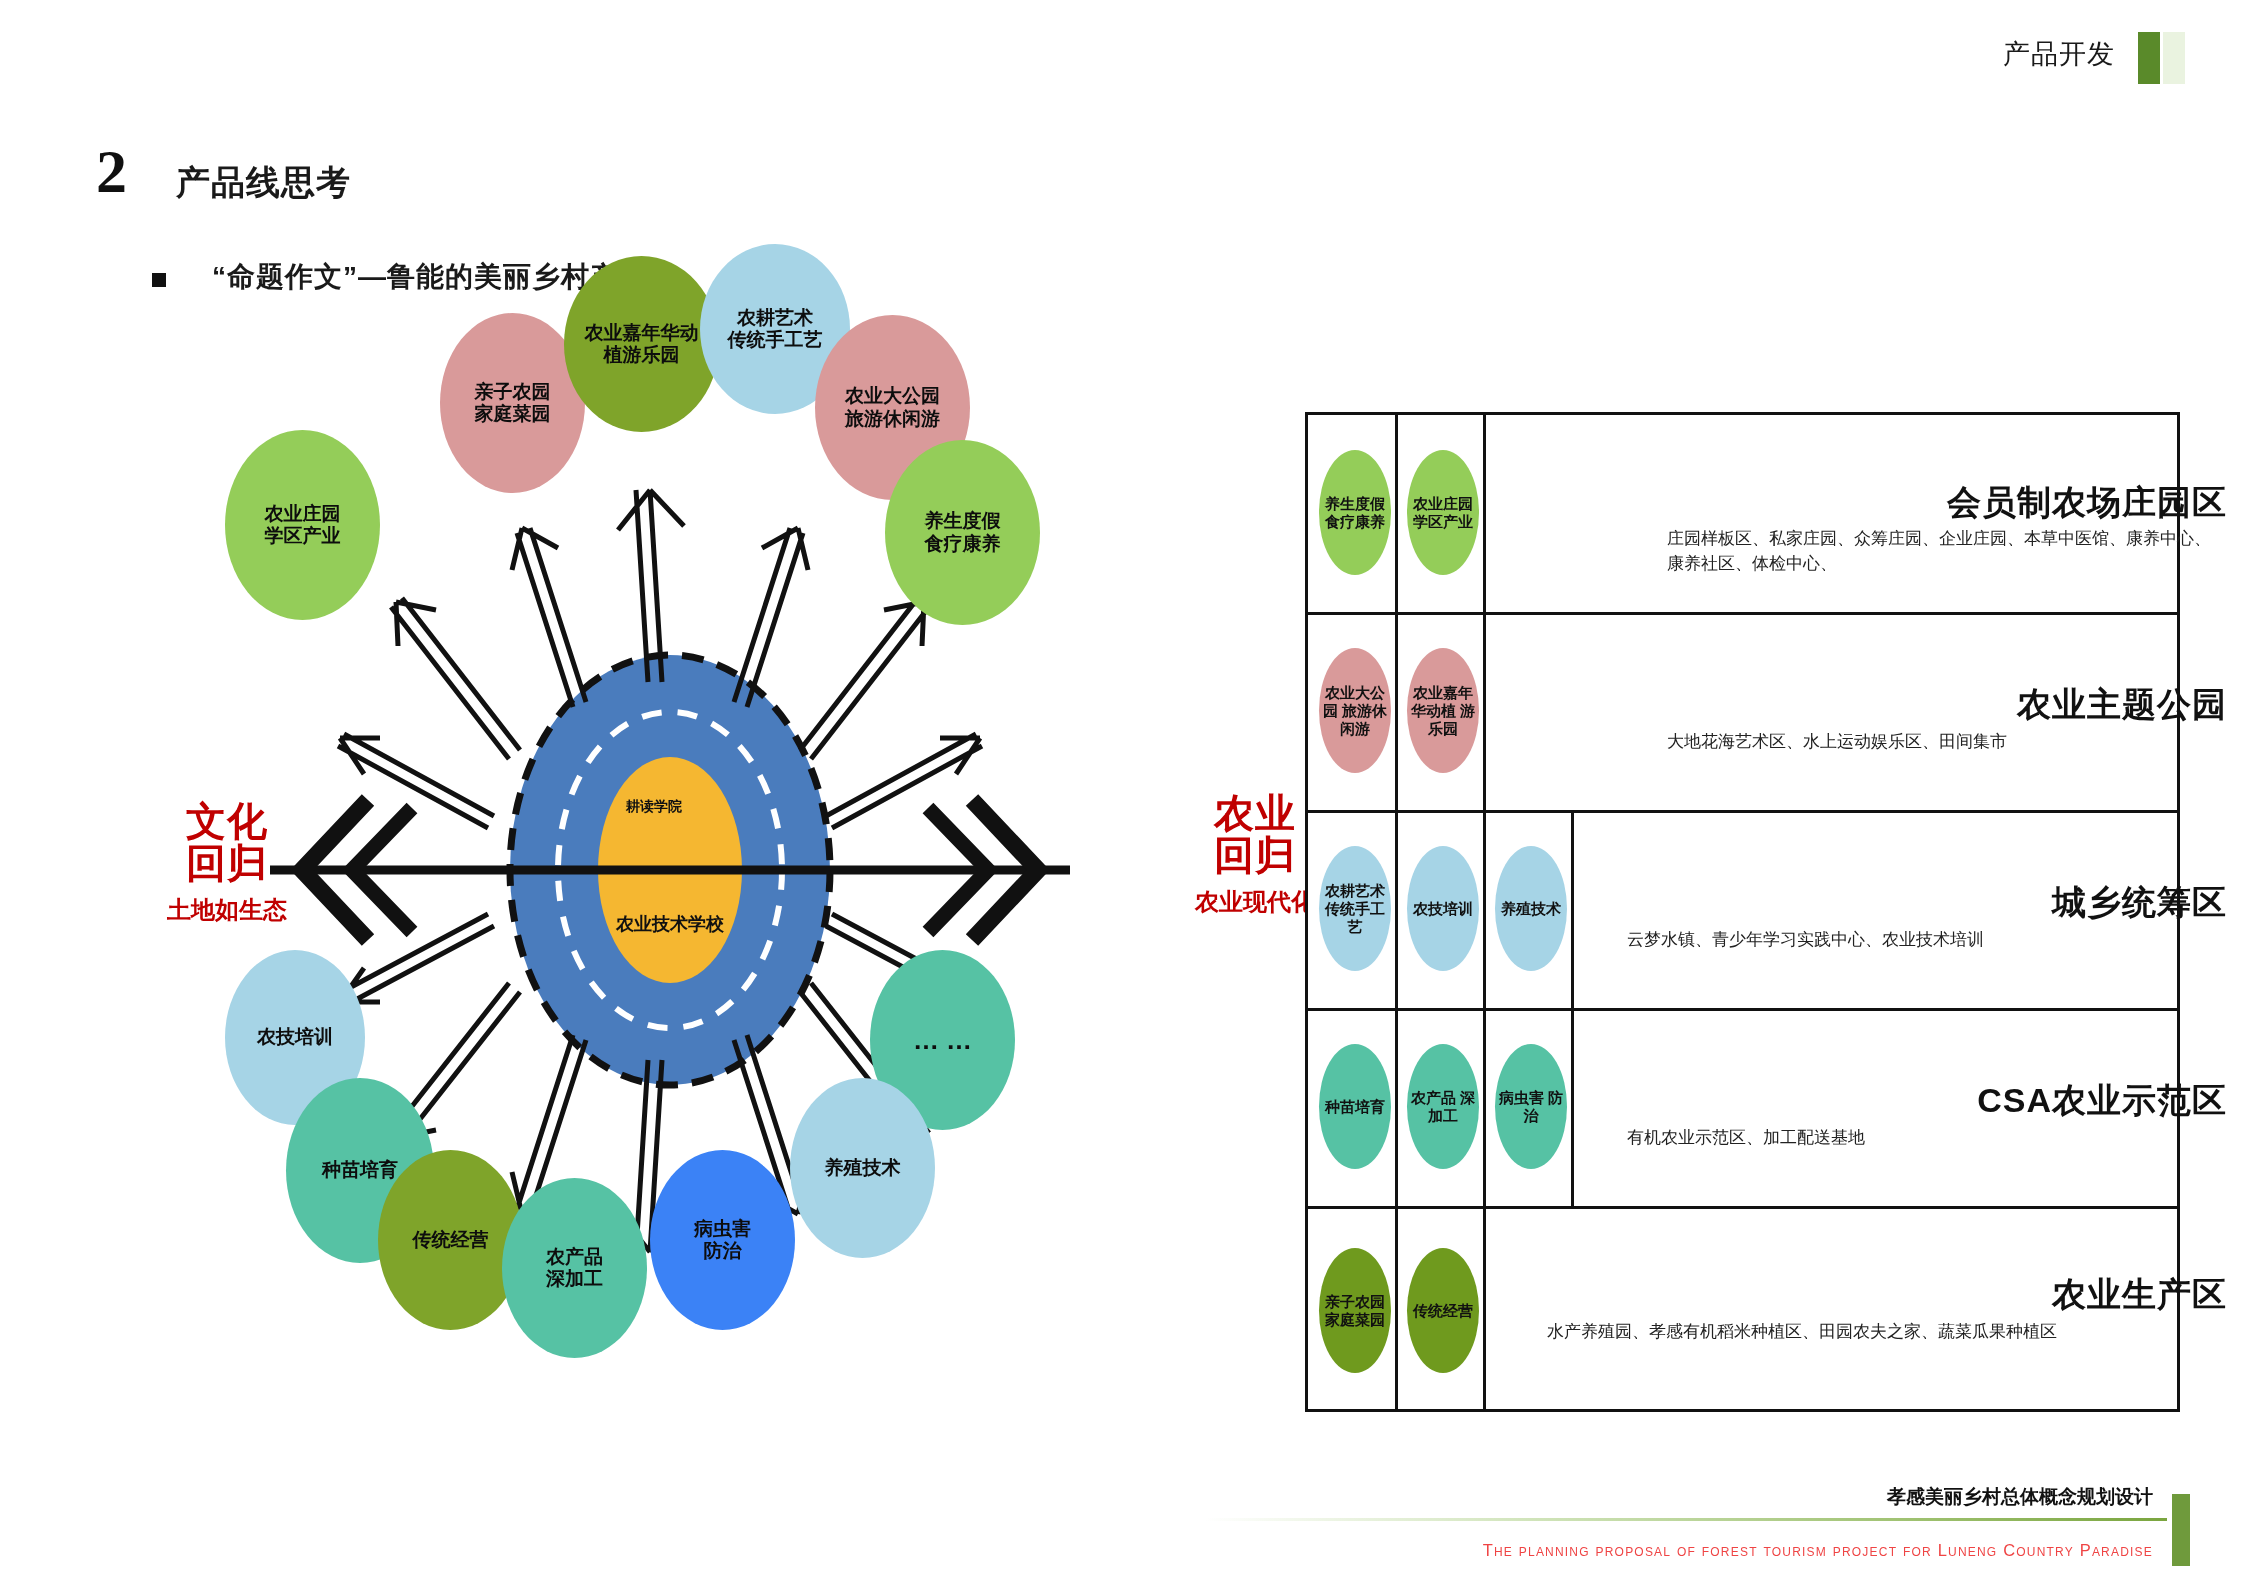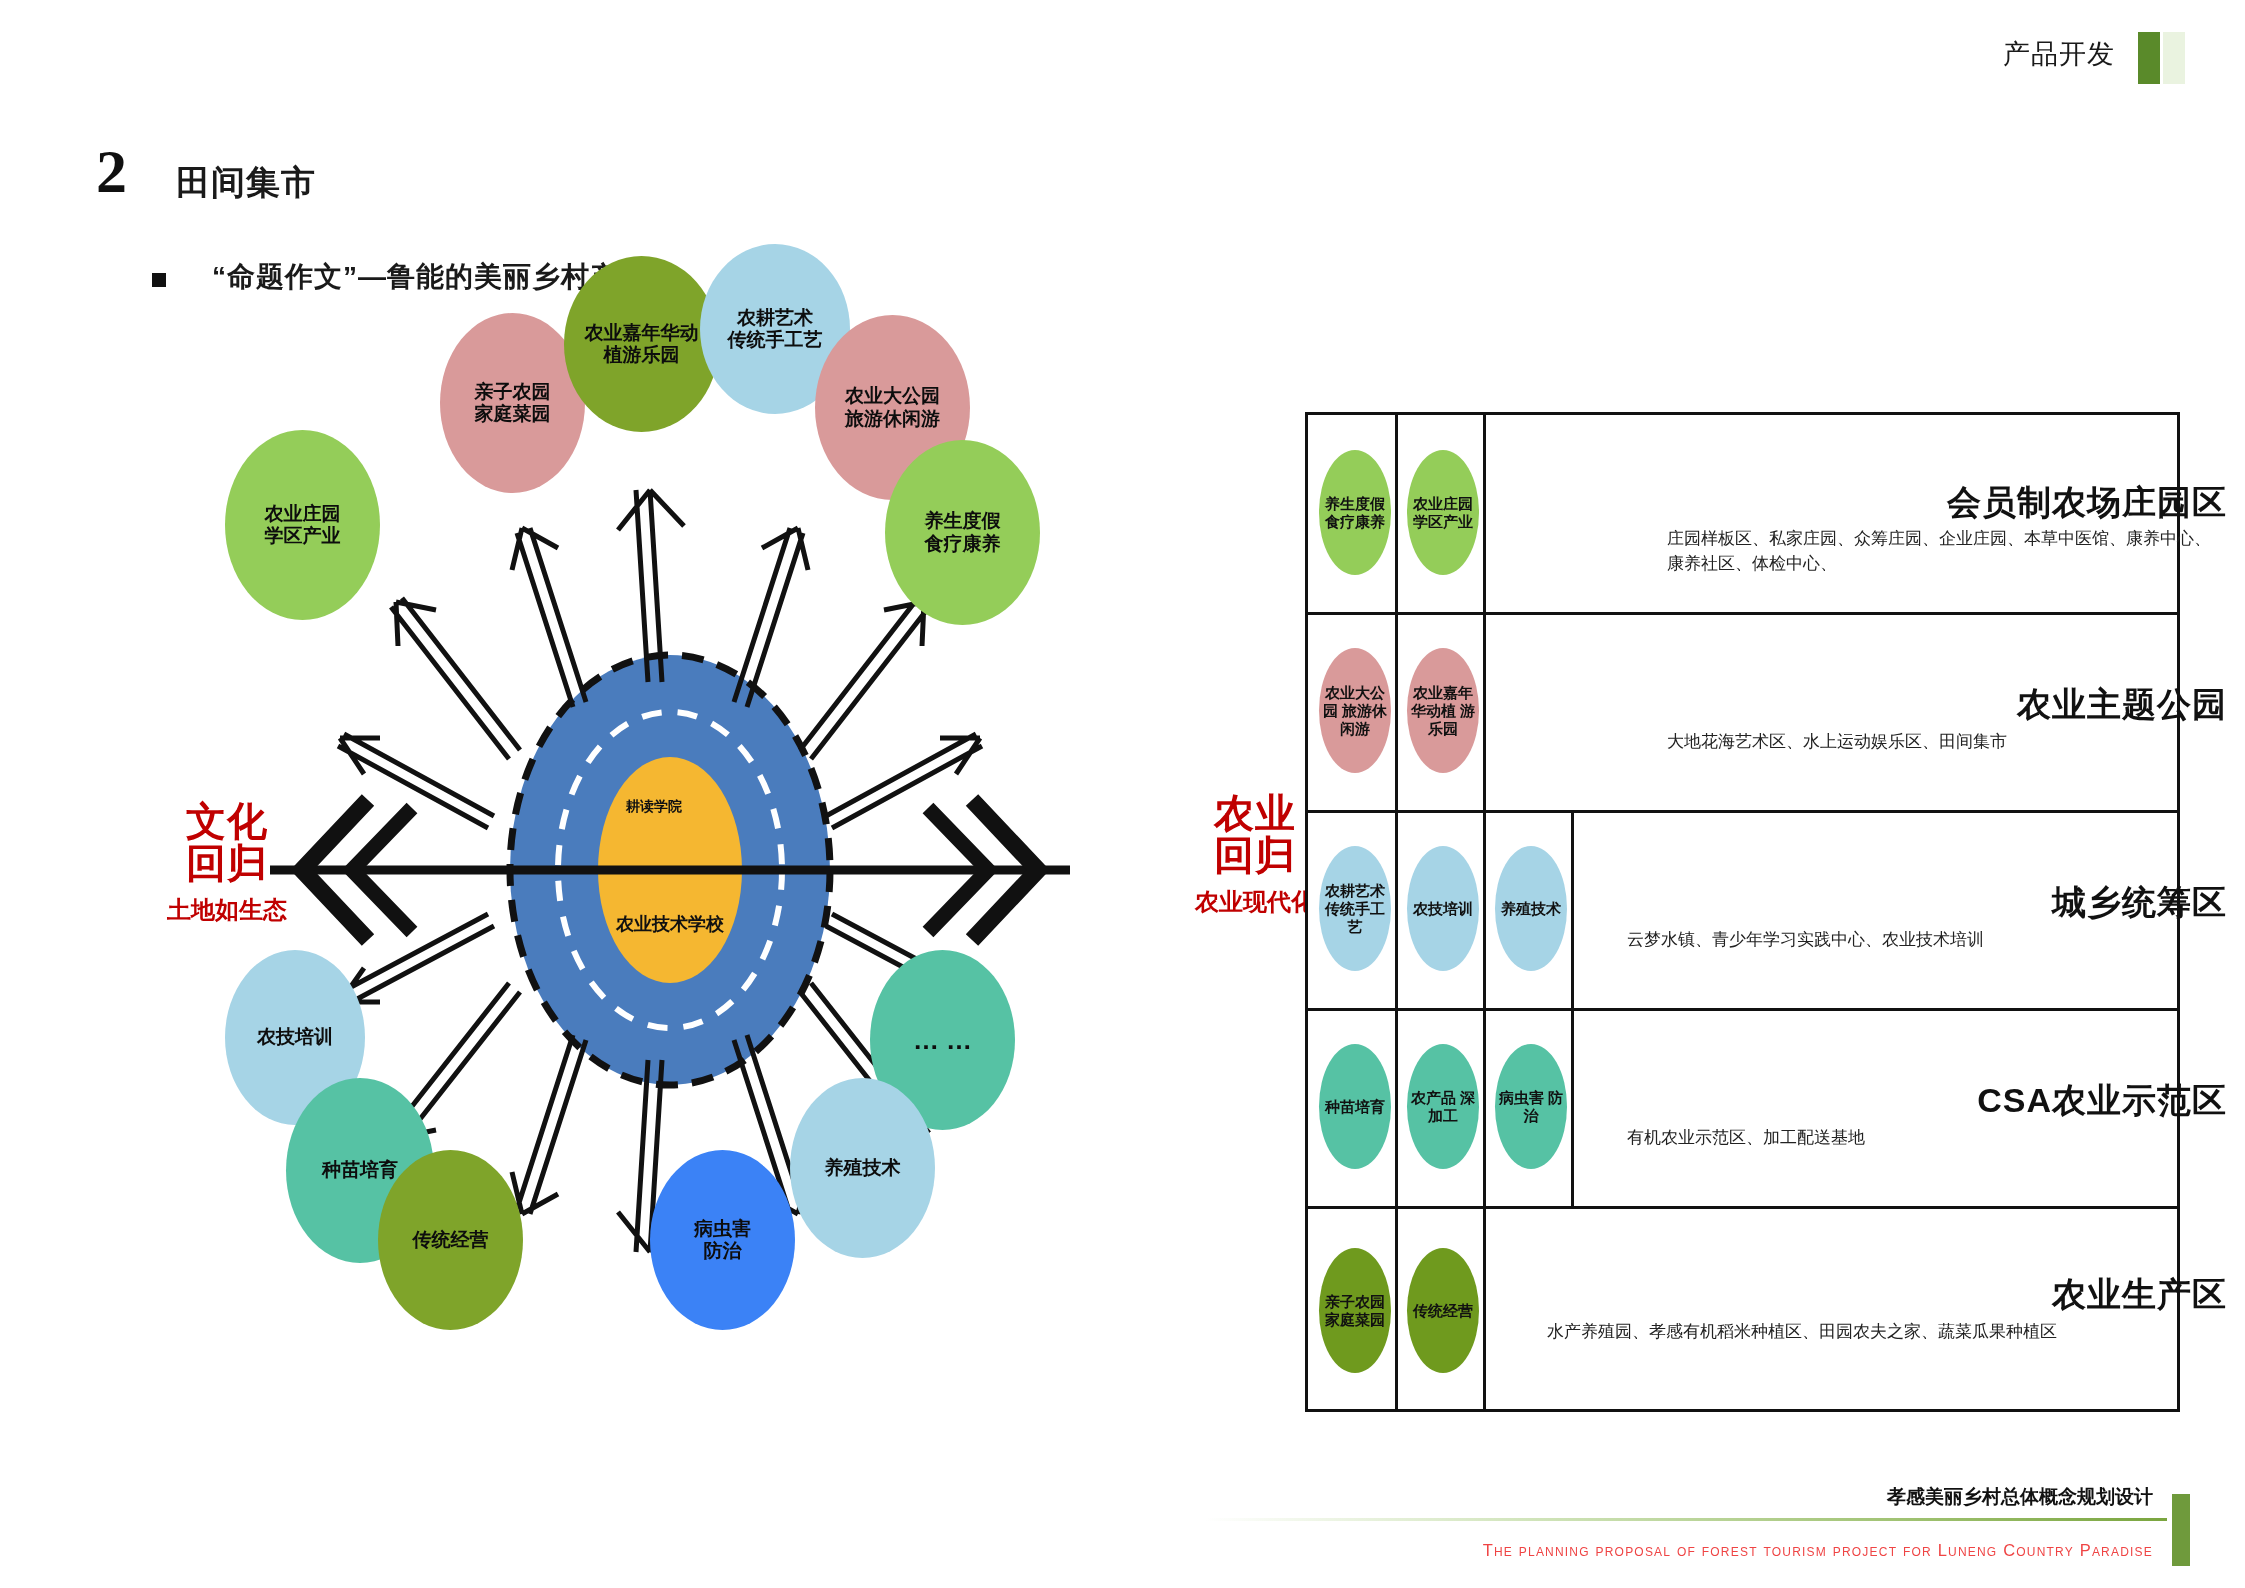--- a/index.html
+++ b/index.html
@@ -84,21 +84,21 @@
 </head>
 <body>
 
 <div class="slide">
 
   <div class="hdr-title">产品开发</div>
   <div class="hdr-block" style="background: rgb(90, 138, 42);"></div>
   <div class="hdr-block2"></div>
 
   <div class="sec-num">2</div>
-  <div class="sec-title">田间集市</div>
+  <div class="sec-title">产品线思考</div>
   <div class="bullet-sq"></div>
   <div class="bullet-txt">“命题作文”—鲁能的美丽乡村产品线</div>
 
   <div id="diagram">
     <svg width="1180" height="1120">
       <defs>
         <g id="arrowhead"></g>
       </defs>
 
       <ellipse cx="520" cy="540" rx="160" ry="215" fill="#4a7cbd" stroke="#111" stroke-width="7" stroke-dasharray="22 14"></ellipse>
@@ -190,20 +190,24 @@
       <span style="white-space: pre-line;">… …</span>
     </div>
     <div class="ell" style="left: 136px; top: 748px; width: 148px; height: 185px; font-size: 19px; background: rgb(86, 194, 164);">
       <span style="white-space: pre-line;">种苗培育</span>
     </div>
     <div class="ell" style="left: 640px; top: 748px; width: 145px; height: 180px; font-size: 19px; background: rgb(166, 212, 230);">
       <span style="white-space: pre-line;">养殖技术</span>
     </div>
     <div class="ell" style="left: 228px; top: 820px; width: 145px; height: 180px; font-size: 19px; background: rgb(127, 164, 42);">
       <span style="white-space: pre-line;">传统经营</span>
+    </div>
+    <div class="ell" style="left: 352px; top: 848px; width: 145px; height: 180px; font-size: 19px; background: rgb(86, 194, 164);">
+      <span style="white-space: pre-line;">农产品
+深加工</span>
     </div>
     <div class="ell" style="left: 500px; top: 820px; width: 145px; height: 180px; font-size: 19px; background: #3b82f6;">
       <span style="white-space: pre-line;">病虫害
 防治</span>
     </div>
   </div>
 
   <div id="tbl">
     <div class="hline" style="top:197px;"></div>
     <div class="hline" style="top:395px;"></div>

